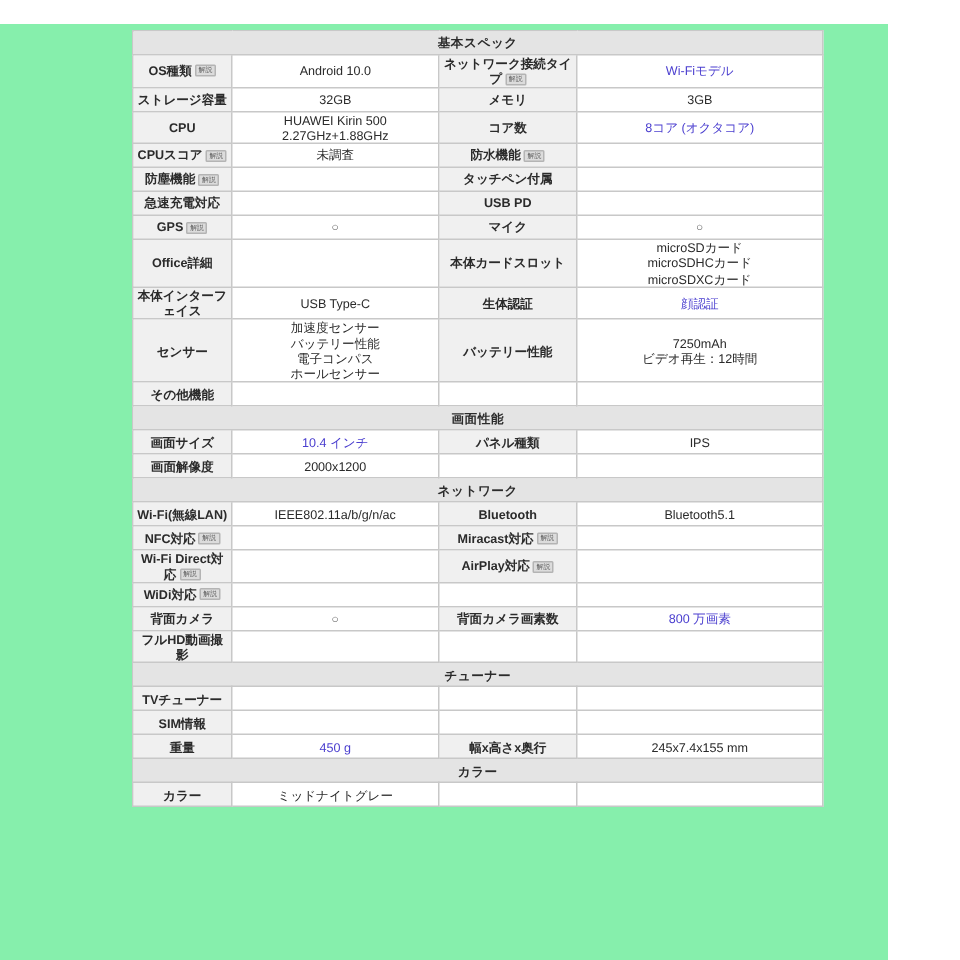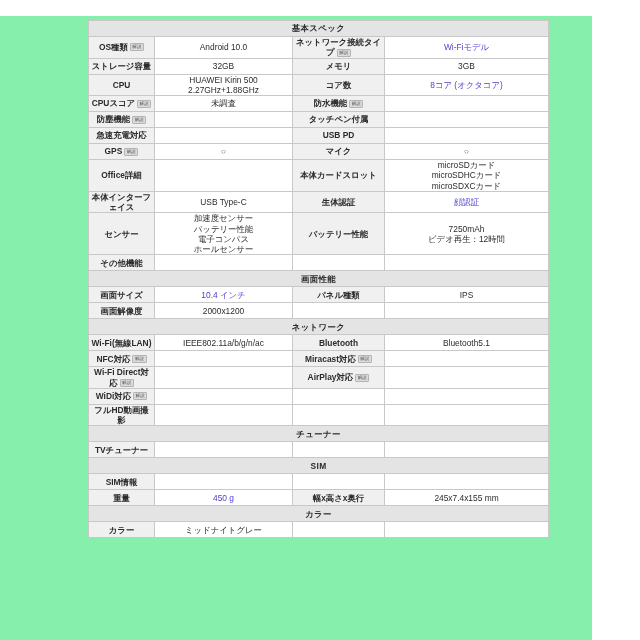--- a/index.html
+++ b/index.html
@@ -261,43 +261,46 @@
       </tr>
 
       <tr>
         <td class="label"><span>WiDi対応</span><span class="badge">解説</span></td>
         <td class="value empty"></td>
         <td class="label" style="background:#ffffff;"></td>
         <td class="value empty"></td>
       </tr>
 
 
+      <tr>
+        <td class="label">背面カメラ</td>
+        <td class="value"><span class="circle">○</span></td>
+        <td class="label">背面カメラ画素数</td>
+        <td class="value"><span class="link">800 万画素</span></td>
+      </tr>
 
 
       <tr>
         <td class="label">フルHD動画撮影</td>
         <td class="value empty"></td>
         <td class="label" style="background:#ffffff;"></td>
         <td class="value empty"></td>
       </tr>
 
       <tr class="section">
         <td colspan="4">チューナー</td>
       </tr>
 
       <tr>
         <td class="label tall2">TVチューナー</td>
         <td class="value empty tall2"></td>
         <td class="label tall2" style="background:#ffffff;"></td>
         <td class="value empty tall2"></td>
       </tr>
 
-      <tr class="section">
-        <td colspan="4">SIM</td>
-      </tr>
 
       <tr>
         <td class="label tall2">SIM情報</td>
         <td class="value empty tall2"></td>
         <td class="label tall2" style="background:#ffffff;"></td>
         <td class="value empty tall2"></td>
       </tr>
 
 
       <tr>

